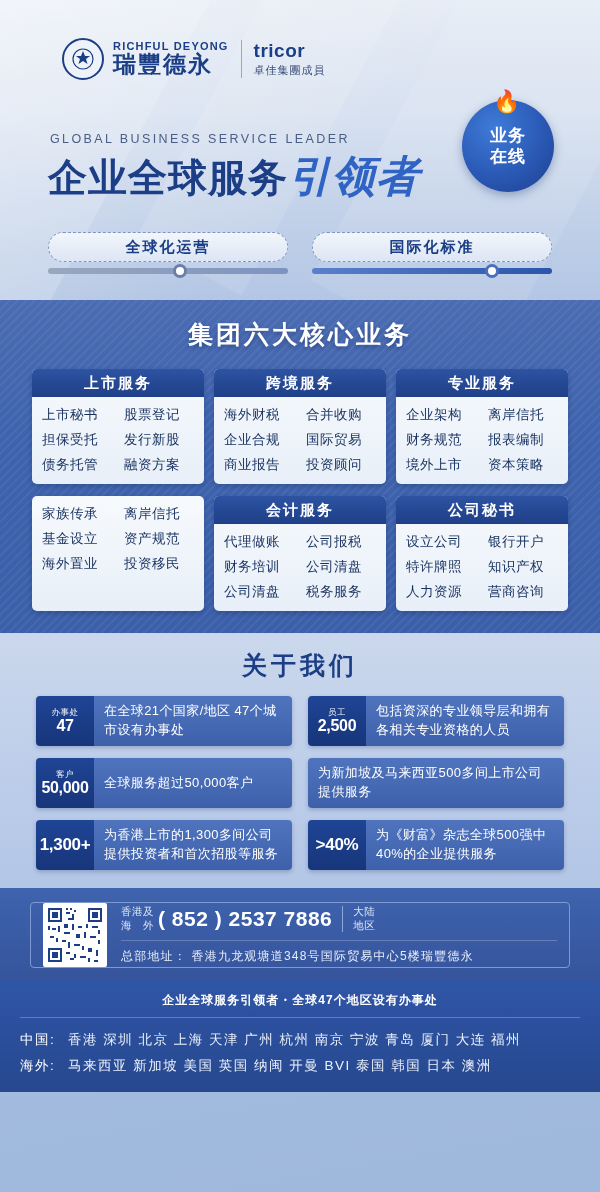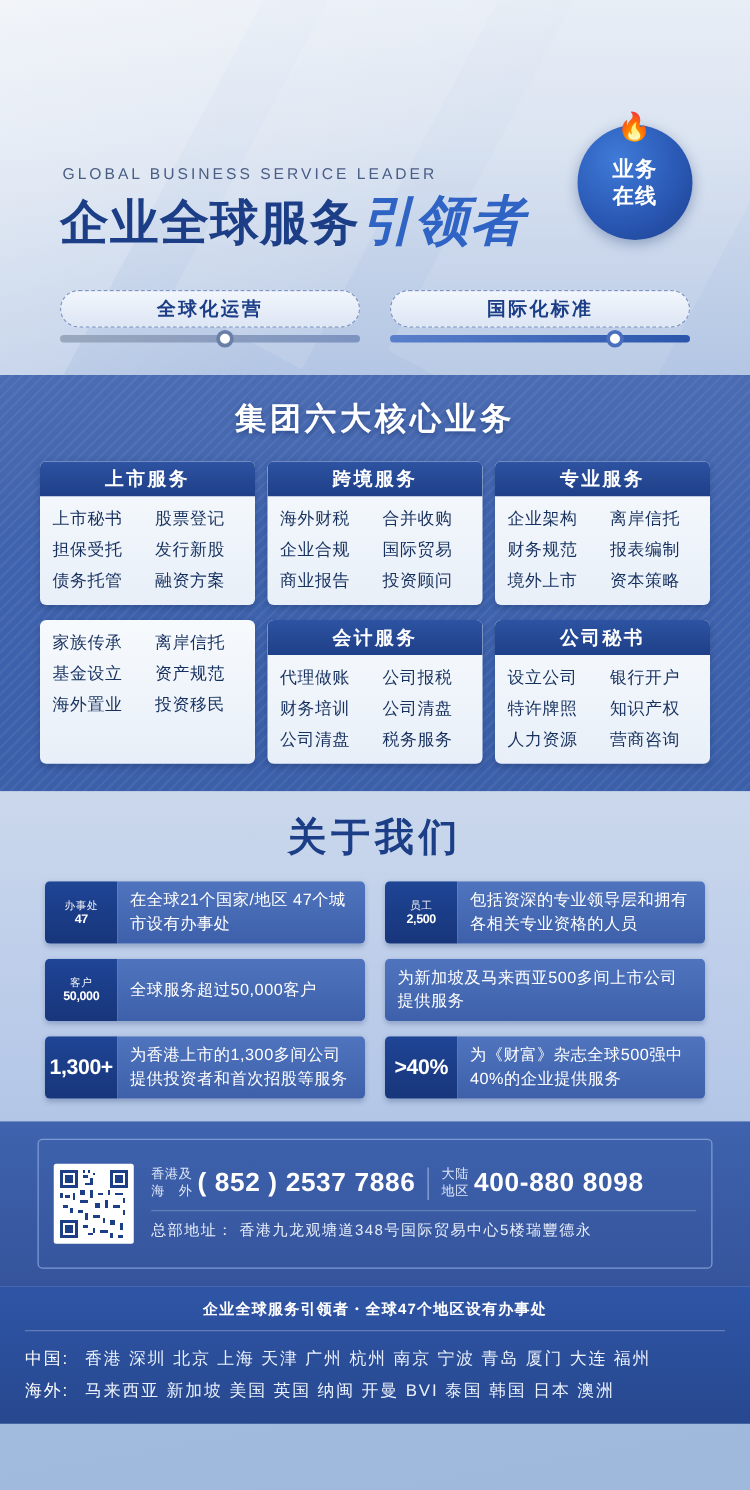--- a/index.html
+++ b/index.html
@@ -144,57 +144,57 @@
   .card-row span { width: 50%; }
   .card-row span:last-child { text-align: left; padding-left: 6px; }
 
   
   .about {
     position: relative;
     background: linear-gradient(180deg, #cbd8ec 0%, #bccdea 60%, #b3c6e6 100%);
     padding: 16px 0 18px;
   }
   .about-title {
-    text-align: center; color: #1b3e86; font-size: 31px; font-weight: bold;
+    text-align: center; color: #1b3e86; font-size: 25px; font-weight: bold;
     letter-spacing: 4px; margin-bottom: 14px;
   }
   .facts {
     display: grid; grid-template-columns: repeat(2, 256px);
     justify-content: center; gap: 12px 16px;
   }
   .fact {
     display: flex; align-items: stretch; border-radius: 4px; overflow: hidden;
     box-shadow: 0 2px 4px rgba(20,45,95,.25);
     min-height: 50px;
   }
   .fact-num {
     width: 58px; flex: 0 0 58px;
     background: linear-gradient(180deg, #1f4596 0%, #17357a 100%);
     color: #fff; display: flex; flex-direction: column;
     align-items: center; justify-content: center; text-align: left;
     padding: 3px 2px;
   }
   .fact-num .lbl { font-size: 8.5px; letter-spacing: .5px; opacity: .95; line-height: 1.2; }
-  .fact-num .val { font-size: 10px; font-weight: bold; letter-spacing: -.3px; }
+  .fact-num .val { font-size: 16px; font-weight: bold; letter-spacing: -.3px; }
   .fact-num.solo .val { font-size: 17px; }
   .fact-txt {
     flex: 1; background: linear-gradient(180deg, #4f74bd 0%, #3e60ab 100%);
     color: #fff; font-size: 13px; line-height: 1.45; letter-spacing: .4px;
     display: flex; align-items: center; padding: 6px 10px;
   }
 
   
   .contact {
     background: linear-gradient(180deg, #3f63ae 0%, #35549c 100%);
     padding: 14px 0 14px;
   }
   .contact-inner {
     width: 540px; margin: 0 auto;
     border: 1px solid #7e9ad4; border-radius: 4px;
-    padding: 19px 12px; display: flex; align-items: center;
+    padding: 0 12px; display: flex; align-items: center;
   }
   .qr {
     width: 64px; height: 64px; background: #fff; padding: 3px; border-radius: 2px;
     flex: 0 0 64px;
   }
   .qr svg { display: block; }
   .contact-right { flex: 1; margin-left: 14px; }
   .phone-row { display: flex; align-items: center; color: #fff; }
   .region {
     font-size: 10.5px; line-height: 1.25; text-align: center; color: #dce6f8;
@@ -228,20 +228,37 @@
 </head>
 <body>
 
 <div class="page">
 
   <div class="header">
     <div class="hdr-stripe s1"></div>
     <div class="hdr-stripe s2"></div>
     <div class="hdr-stripe s3"></div>
 
+    <div class="logo-row">
+      <div class="logo-mark">
+        <svg width="24" height="24" viewBox="0 0 24 24" aria-hidden="true">
+          <circle cx="12" cy="12" r="10" fill="none" stroke="#1b3e86" stroke-width="1.2"></circle>
+          <path d="M12 4 L14 9 L19 9 L15 12 L16.5 17 L12 14 L7.5 17 L9 12 L5 9 L10 9 Z" fill="#1b3e86"></path>
+        </svg>
+      </div>
+      <div class="logo-text">
+        <div class="logo-en">RICHFUL DEYONG</div>
+        <div class="logo-cn">瑞豐德永</div>
+      </div>
+      <div class="logo-div"></div>
+      <div class="tricor">
+        <div class="tricor-en">tricor</div>
+        <div class="tricor-cn">卓佳集團成員</div>
+      </div>
+    </div>
 
     <div class="slogan-en">GLOBAL BUSINESS SERVICE LEADER</div>
     <div class="slogan-cn">
       <span>企业全球服务</span><span class="accent">引领者</span>
     </div>
 
     <div class="badge">
       <span class="flame">🔥</span>
       <span>业务</span>
       <span>在线</span>
@@ -477,21 +494,20 @@
               <rect x="24" y="27" width="2" height="1"></rect>
           </g>
         </svg>
       </div>
       <div class="contact-right">
         <div class="phone-row">
           <div class="region">香港及<br>海　外</div>
           <div class="phone">( 852 ) 2537 7886</div>
           <div class="vline"></div>
           <div class="region">大陆<br>地区</div>
-          <div class="phone">400-880 8098</div>
         </div>
         <div class="addr">总部地址： 香港九龙观塘道348号国际贸易中心5楼瑞豐德永</div>
       </div>
     </div>
   </div>
 
   <div class="footer">
     <div class="footer-title">企业全球服务引领者・全球47个地区设有办事处</div>
     <div class="footer-row">
       <div class="k">中国:</div>

